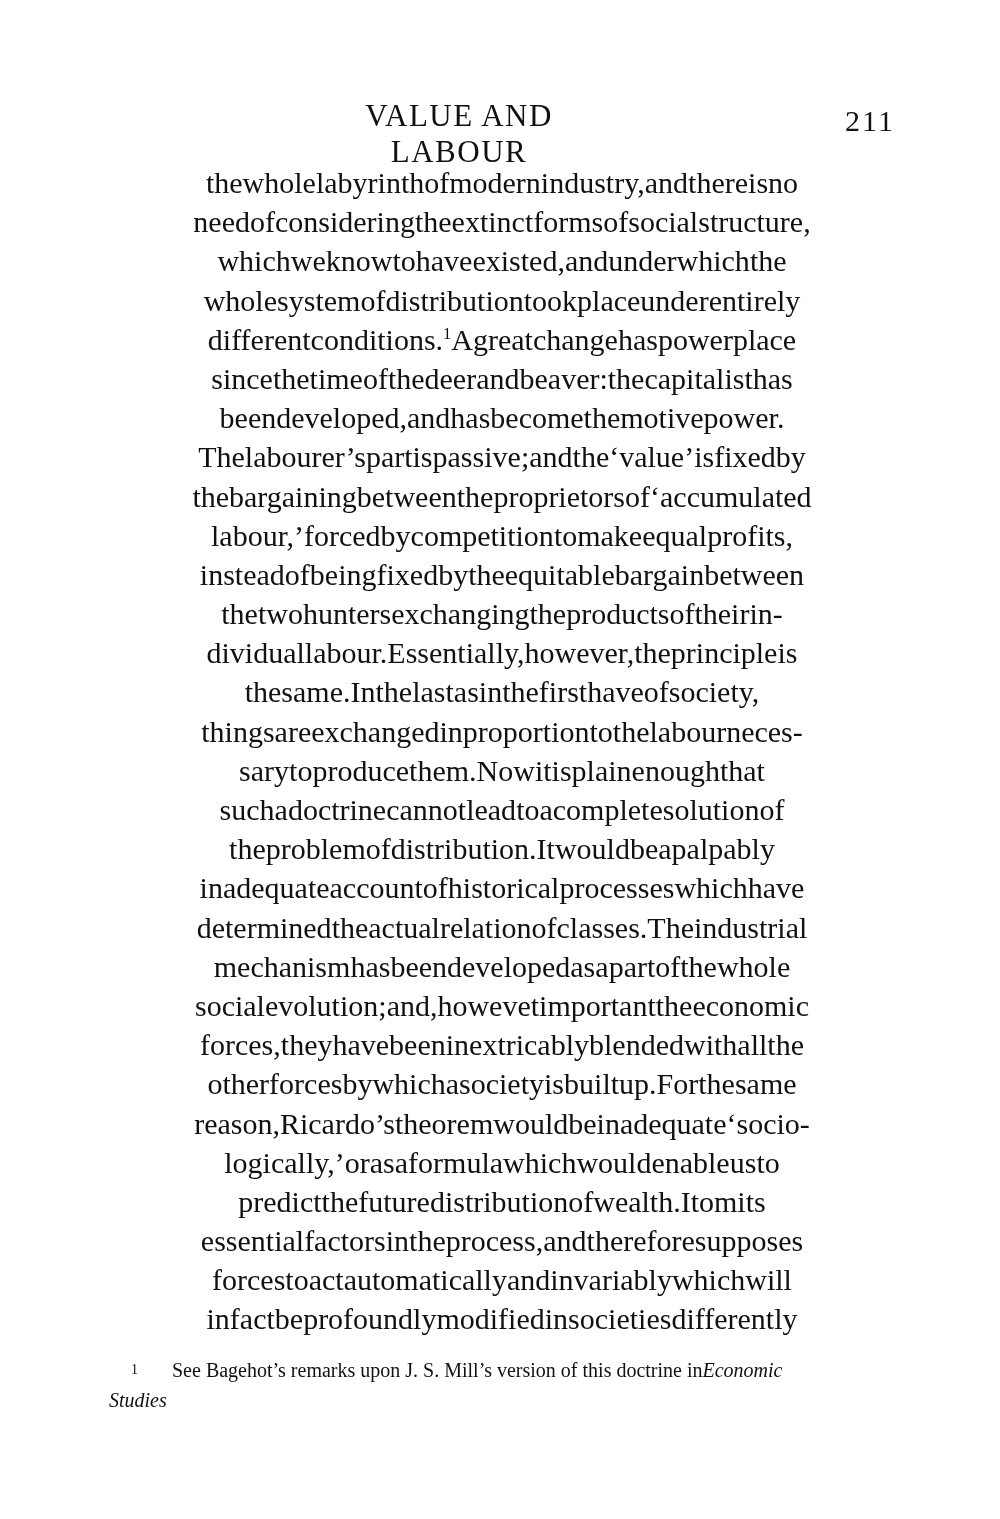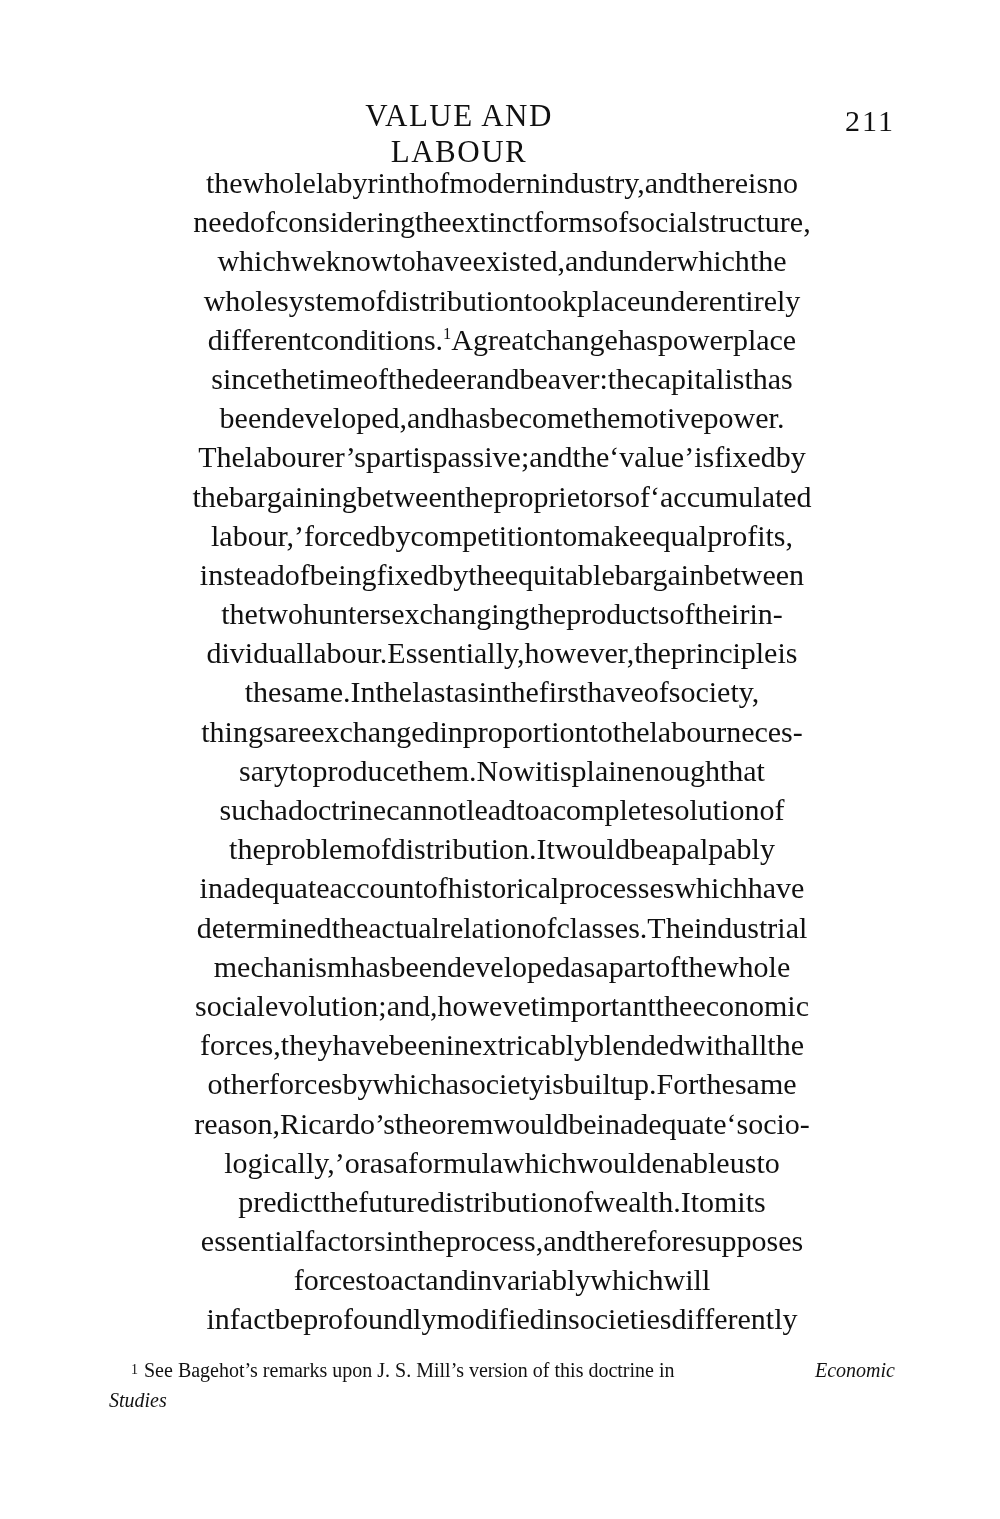--- a/index.html
+++ b/index.html
@@ -338,41 +338,42 @@
         <span class="w">the</span>
         <span class="w">process,</span>
         <span class="w">and</span>
         <span class="w">therefore</span>
         <span class="w">supposes</span>
       </div>
       <div class="line">
         <span class="w">forces</span>
         <span class="w">to</span>
         <span class="w">act</span>
+        <span class="w">automatically</span>
         <span class="w">and</span>
         <span class="w">invariably</span>
         <span class="w">which</span>
         <span class="w">will</span>
       </div>
       <div class="line">
         <span class="w">in</span>
         <span class="w">fact</span>
         <span class="w">be</span>
         <span class="w">profoundly</span>
         <span class="w">modified</span>
         <span class="w">in</span>
         <span class="w">societies</span>
         <span class="w">differently</span>
       </div>
     </div>
 
   <div class="footnotes">
     <div class="fn-line first" style="justify-content:space-between;">
       <span style="font-size:14px; vertical-align:super; margin-right:6px;">1</span>
-      <span style="flex:1; display:flex; justify-content:space-between;">
+      <span style="flex:1; display:flex; justify-content:flex-start;margin-left:28px;">
         <span>See Bagehot’s remarks upon J. S. Mill’s version of this doctrine in</span>
         <em>Economic</em>
       </span>
     </div>
     <div class="fn-line short">
       <em>Studies</em>
     </div>
   </div>
 </div>
 

